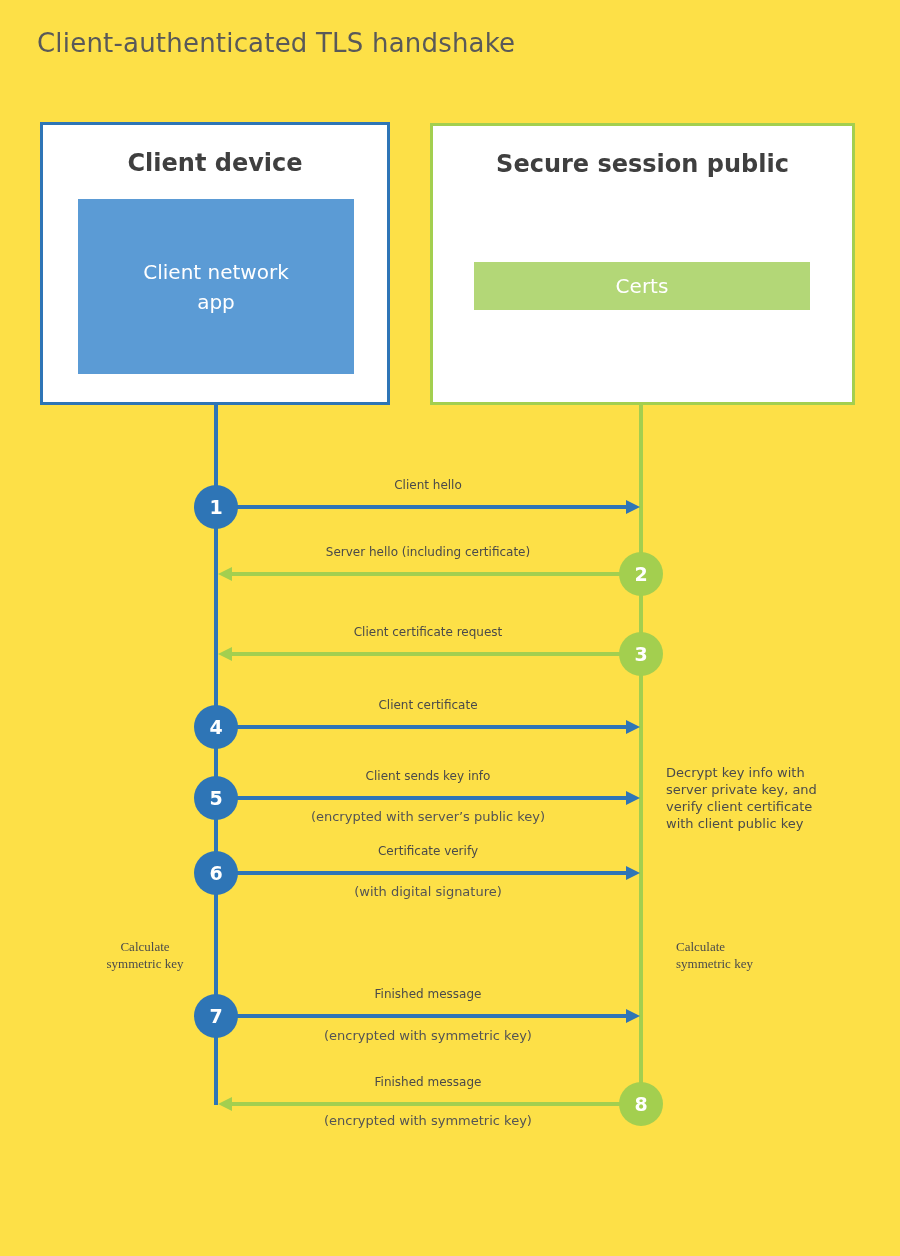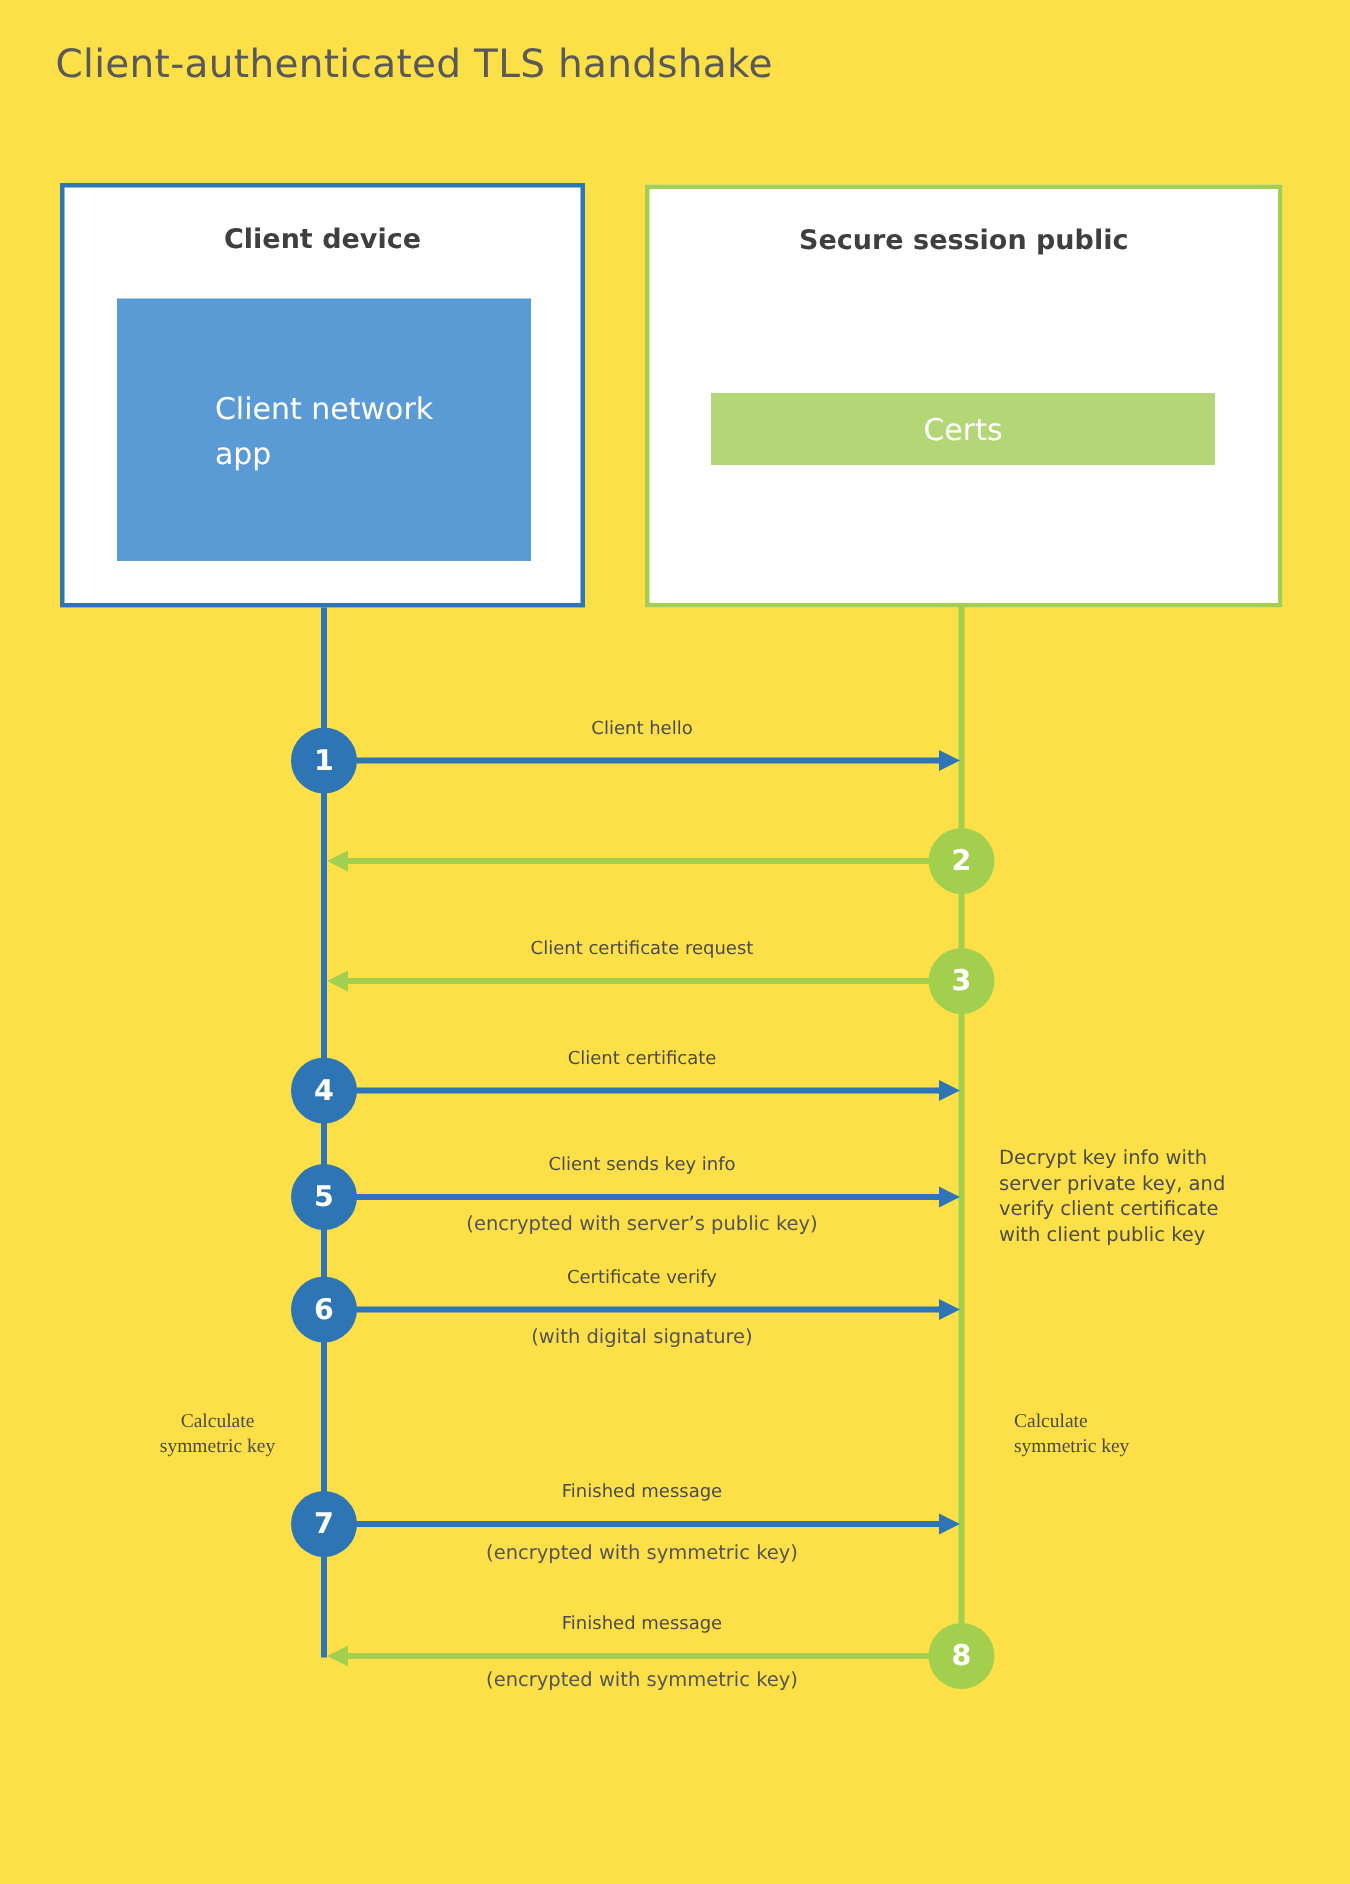--- a/index.html
+++ b/index.html
@@ -8,24 +8,24 @@
     font-family:"DejaVu Sans","Liberation Sans",sans-serif;
   }
   .title{
     position:absolute;left:37px;top:28px;font-size:26px;color:#595959;
     font-weight:400;letter-spacing:0.2px;
   }
   
   .actor-box{position:absolute;background:#fff;box-sizing:border-box;}
   .client-box{left:40px;top:122px;width:350px;height:283px;border:3px solid #2e75b6;}
   .server-box{left:430px;top:123px;width:425px;height:282px;border:3px solid #a3cf4f;}
-  .actor-title{margin-top:24px;text-align:center;font-size:18px;font-weight:bold;color:#3f3f3f;}
+  .actor-title{margin-top:24px;text-align:center;font-size:24px;font-weight:bold;color:#3f3f3f;}
   .app-box{
     position:absolute;left:78px;top:199px;width:276px;height:175px;background:#5b9bd5;
-    display:flex;align-items:center;justify-content:center;text-align:left;
+    display:flex;align-items:center;justify-content:center;text-align:center;
     color:#fff;font-size:20px;line-height:1.5;white-space:pre-line;
   }
   .module-bar{
     position:absolute;left:474px;width:336px;height:48px;background:#b3d777;
     display:flex;align-items:center;justify-content:center;
     color:#fff;font-size:20px;
   }
   
   .lifeline{position:absolute;width:4px;}
   .lifeline.blue{background:#2e75b6;left:214px;top:405px;height:700px;}
@@ -74,20 +74,21 @@
   <div class="module-bar" style="top:262px">Certs</div>
 
   <div class="lifeline blue"></div>
   <div class="lifeline green"></div>
 
   <div class="msg" style="top:478px">Client hello</div>
   <div class="hline blue" style="top:505px"></div>
   <div class="head r" style="top:500px"></div>
   <div class="badge blue" style="top:485px">1</div>
 
+  <div class="msg" style="top:545px">Server hello (including certificate)</div>
   <div class="hline green" style="top:572px"></div>
   <div class="head l" style="top:567px"></div>
   <div class="badge green" style="top:552px">2</div>
 
   <div class="msg" style="top:625px">Client certificate request</div>
   <div class="hline green" style="top:652px"></div>
   <div class="head l" style="top:647px"></div>
   <div class="badge green" style="top:632px">3</div>
 
   <div class="msg" style="top:698px">Client certificate</div>

